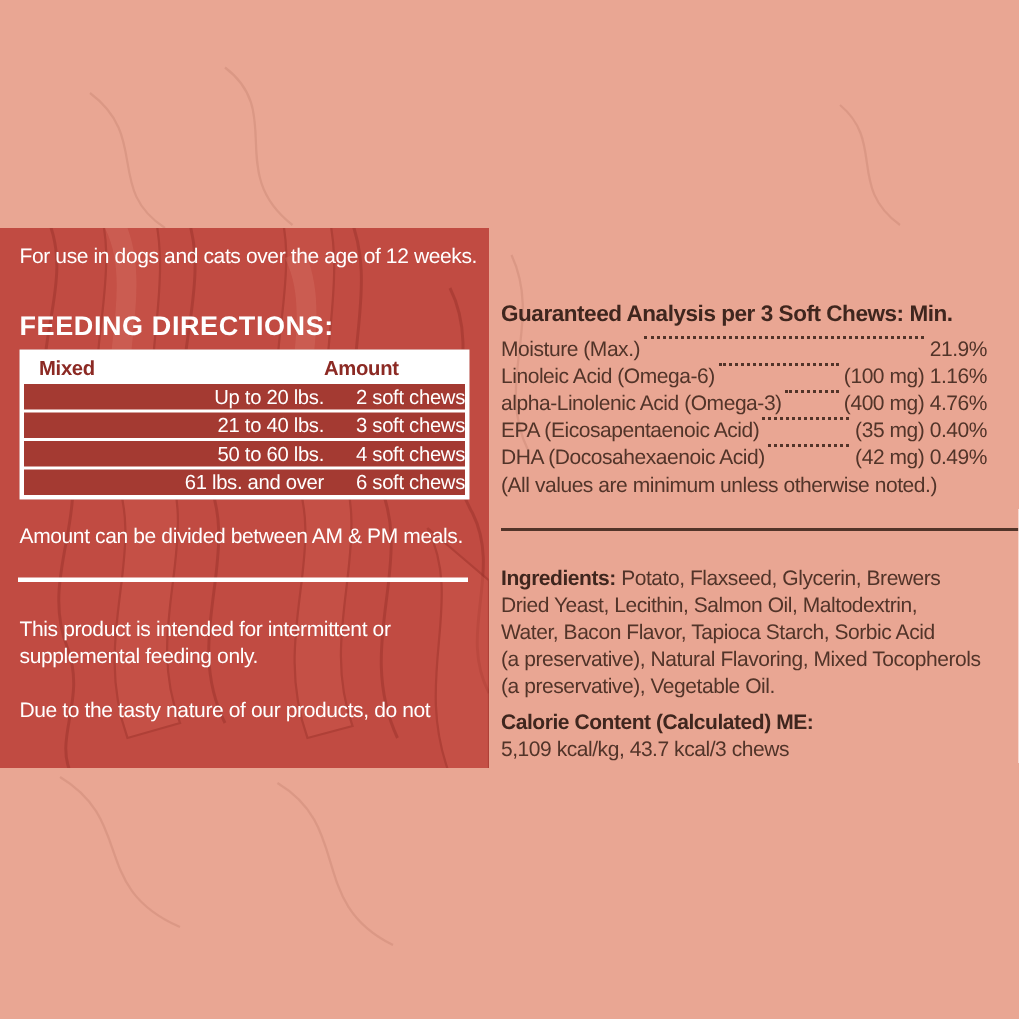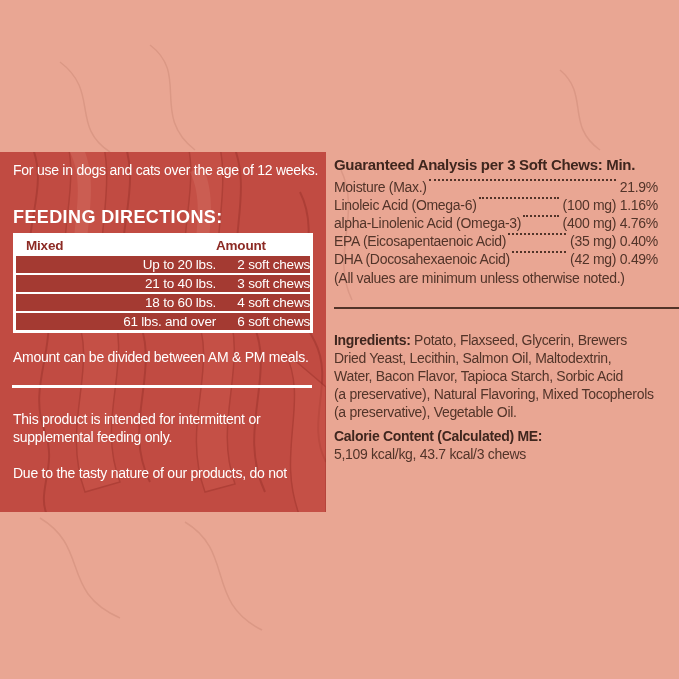--- a/index.html
+++ b/index.html
@@ -33,21 +33,21 @@
   .t-head{background:#ffffff;color:var(--color-maroon,#8c2a24);font-weight:bold;height:18px;}
   .t-data{color:#ffffff;border-top:2px solid #ffffff;text-align:right;}
   .c1{width:190px;padding-left:10px;white-space:nowrap;}
   .c2{flex:1;white-space:nowrap;}
   .note{left:13px;top:196px;}
   .panel-divider{left:12px;top:233px;width:300px;height:3px;background:#ffffff;}
   .para1{left:13px;top:258px;}
   .para2{left:13px;top:312px;}
   
   .right-col{position:absolute;left:334px;top:0;width:345px;color:var(--color-text-brown,#523429);}
-  .right-col > div{position:absolute;}
+  .right-col > div{position:absolute;margin-top:45px;}
   .rc-text{font-size:14px;line-height:18px;letter-spacing:-0.3px;white-space:nowrap;}
   .rc-bold{font-weight:bold;color:var(--color-heading-brown,#3f261e);}
   .ga{left:0;top:156px;width:324px;}
   .ga-heading{font-size:15px;font-weight:bold;letter-spacing:-0.3px;white-space:nowrap;
     color:var(--color-heading-brown,#3f261e);margin-bottom:6px;}
   .ga-row{display:flex;align-items:flex-start;height:18px;font-size:14px;letter-spacing:-0.3px;}
   .ga-label,.ga-value{white-space:nowrap;}
   .ga-leader{flex:1 1 auto;min-width:8px;border-bottom:2px dotted var(--color-text-brown,#523429);
     margin:0 2px 4px 2px;}
   .ga-value{padding-left:2px;}
@@ -104,21 +104,21 @@
         </div>
         <div class="t-row t-data">
           <div class="c1">Up to 20 lbs.</div>
           <div class="c2">2 soft chews</div>
         </div>
         <div class="t-row t-data">
           <div class="c1">21 to 40 lbs.</div>
           <div class="c2">3 soft chews</div>
         </div>
         <div class="t-row t-data">
-          <div class="c1">18 to 60 lbs.</div>
+          <div class="c1">50 to 60 lbs.</div>
           <div class="c2">4 soft chews</div>
         </div>
         <div class="t-row t-data">
           <div class="c1">61 lbs. and over</div>
           <div class="c2">6 soft chews</div>
         </div>
       </div>
 
       <div class="white-text note">Amount can be divided between AM &amp; PM meals.</div>
 

